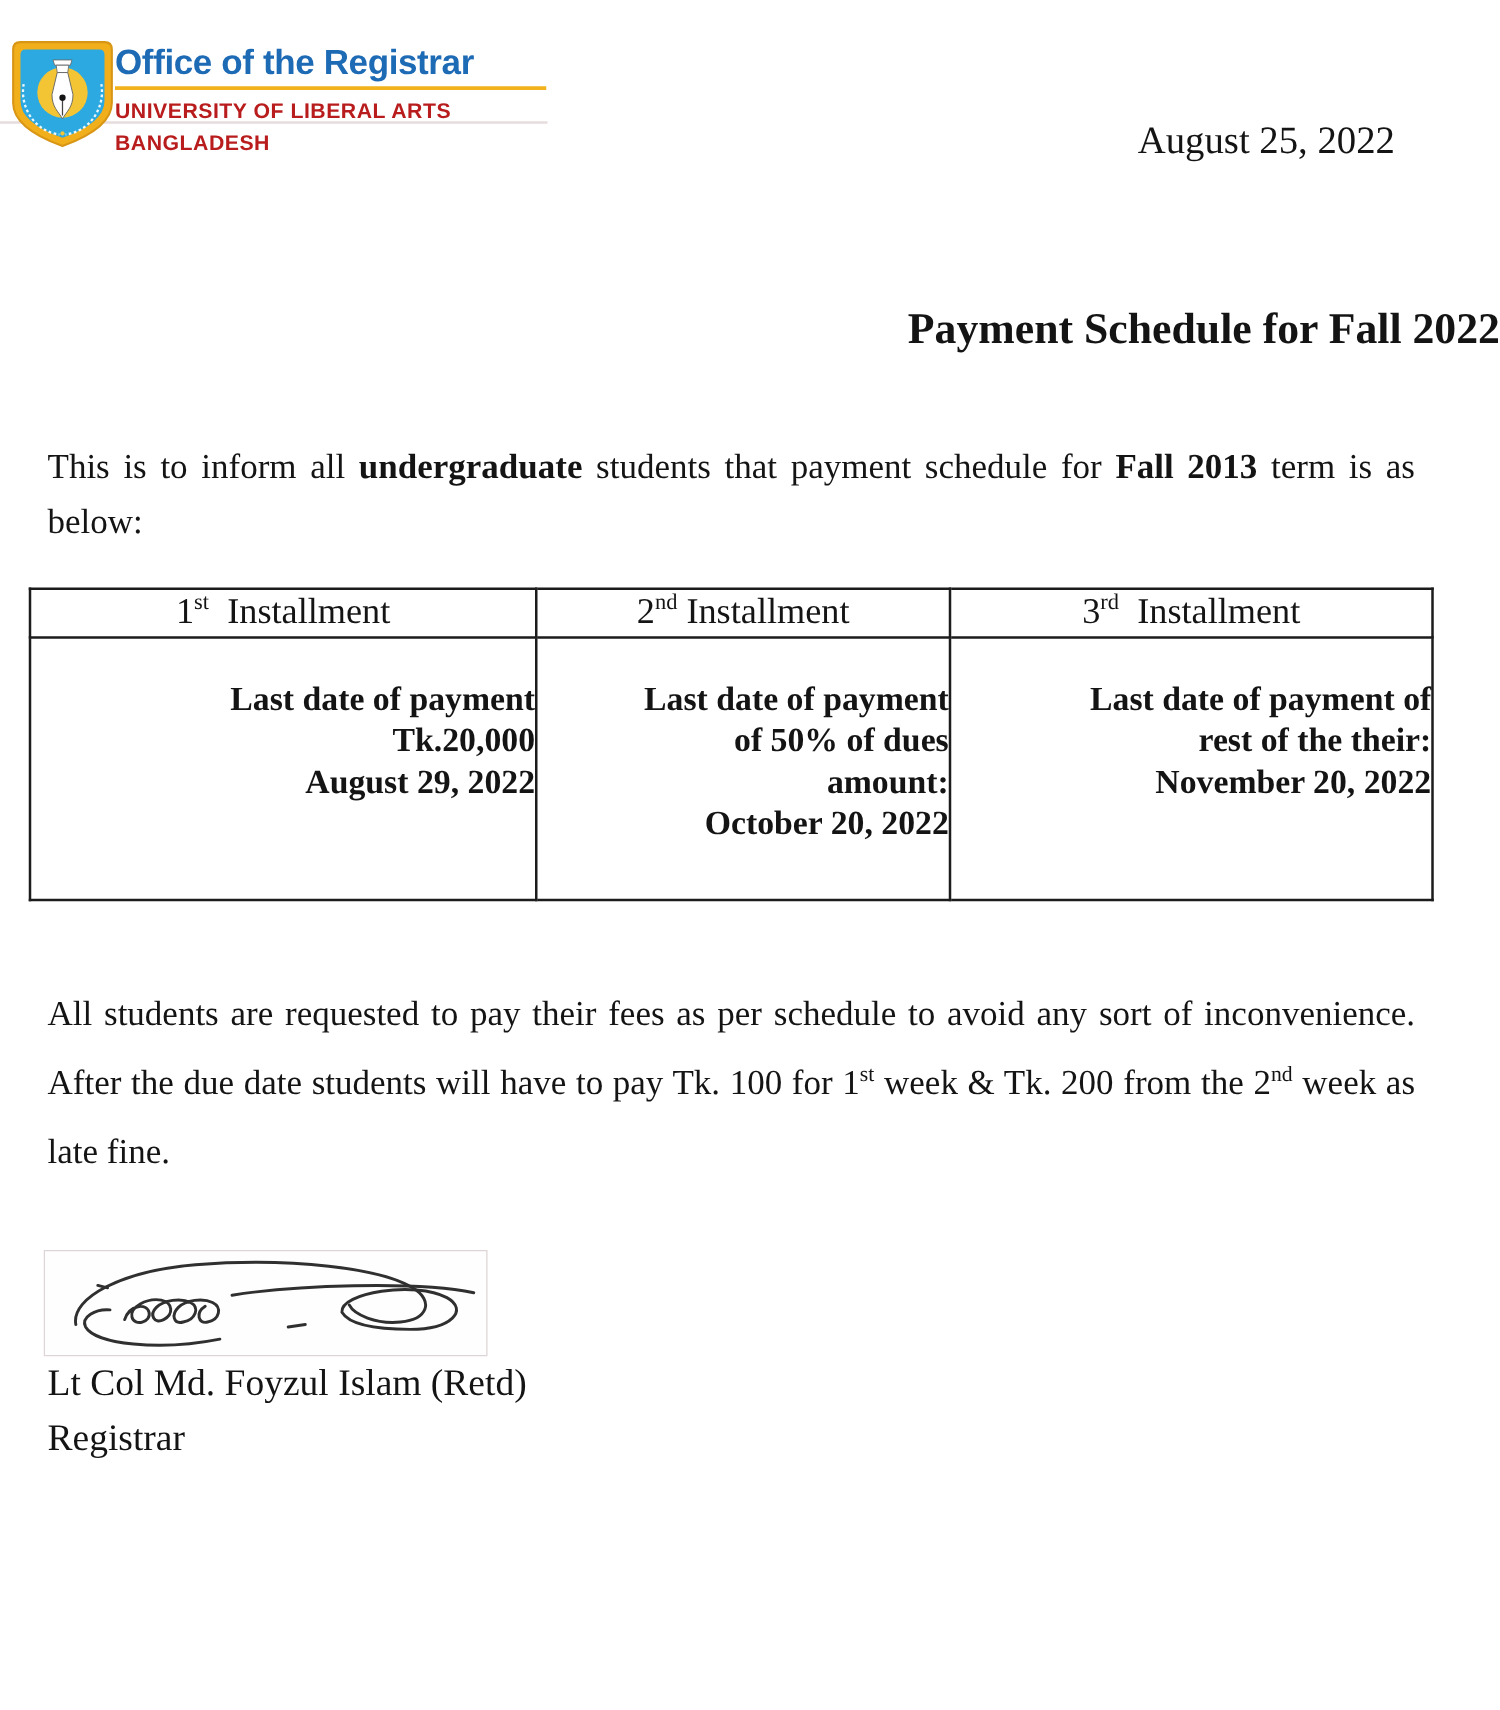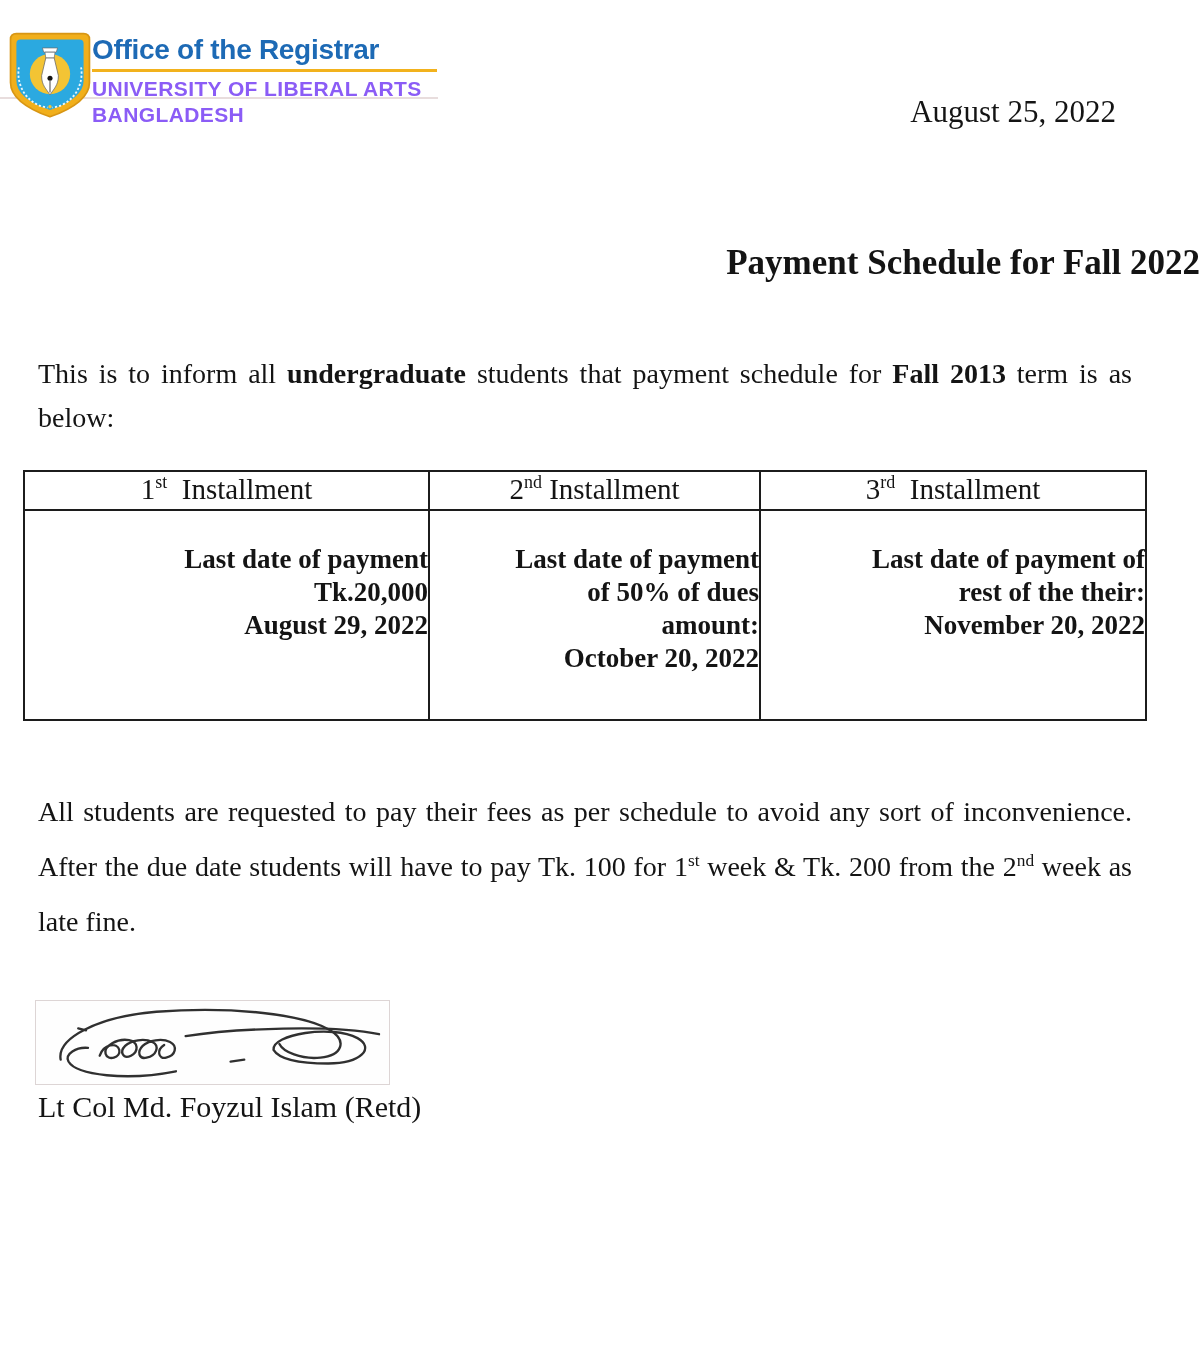--- a/index.html
+++ b/index.html
@@ -37,24 +37,24 @@
     color: #1d6ab5;
     line-height: 34px;
   }
   .gold-rule {
     width: 345px; height: 3px;
     background: #f2b21d;
     margin: 2px 0 4px 0;
   }
   .uni {
     font-family: "Liberation Sans", sans-serif;
-    font-size: 21px;
+    font-size: 17px;
     font-weight: bold;
     letter-spacing: 0.4px;
-    color: #8b5cf6;
+    color: #b91c1c;
     line-height: 26px;
   }
 
   
   .date {
     position: absolute;
     top: 93px; right: 84px;
     font-size: 31px;
     line-height: 38px;
   }
@@ -204,15 +204,16 @@
       <path d="M 62 56 C 66 44 80 42 82 50 C 84 58 70 62 68 54 C 66 46 80 38 92 40 C 102 42 102 52 94 56 C 86 60 82 52 88 46 C 94 40 108 38 116 42 C 124 46 120 56 110 58 C 102 60 100 52 106 46 C 112 40 126 38 134 42 C 142 46 140 56 130 58 C 122 60 120 50 128 45"></path>
       <path d="M 240 50 C 238 34 300 24 326 38 C 344 48 330 64 296 64 C 268 64 246 60 240 50 Z"></path>
       <path d="M 150 36 C 200 28 300 24 348 34"></path>
       <path d="M 40 28 l 8 2"></path>
       <path d="M 196 62 l 14 -2"></path>
     </svg>
   </div>
 
   <div class="signatory">
     <div>Lt Col Md. Foyzul Islam (Retd)</div>
+    <div>Registrar</div>
   </div>
 
 </div>
 
 </body></html>

